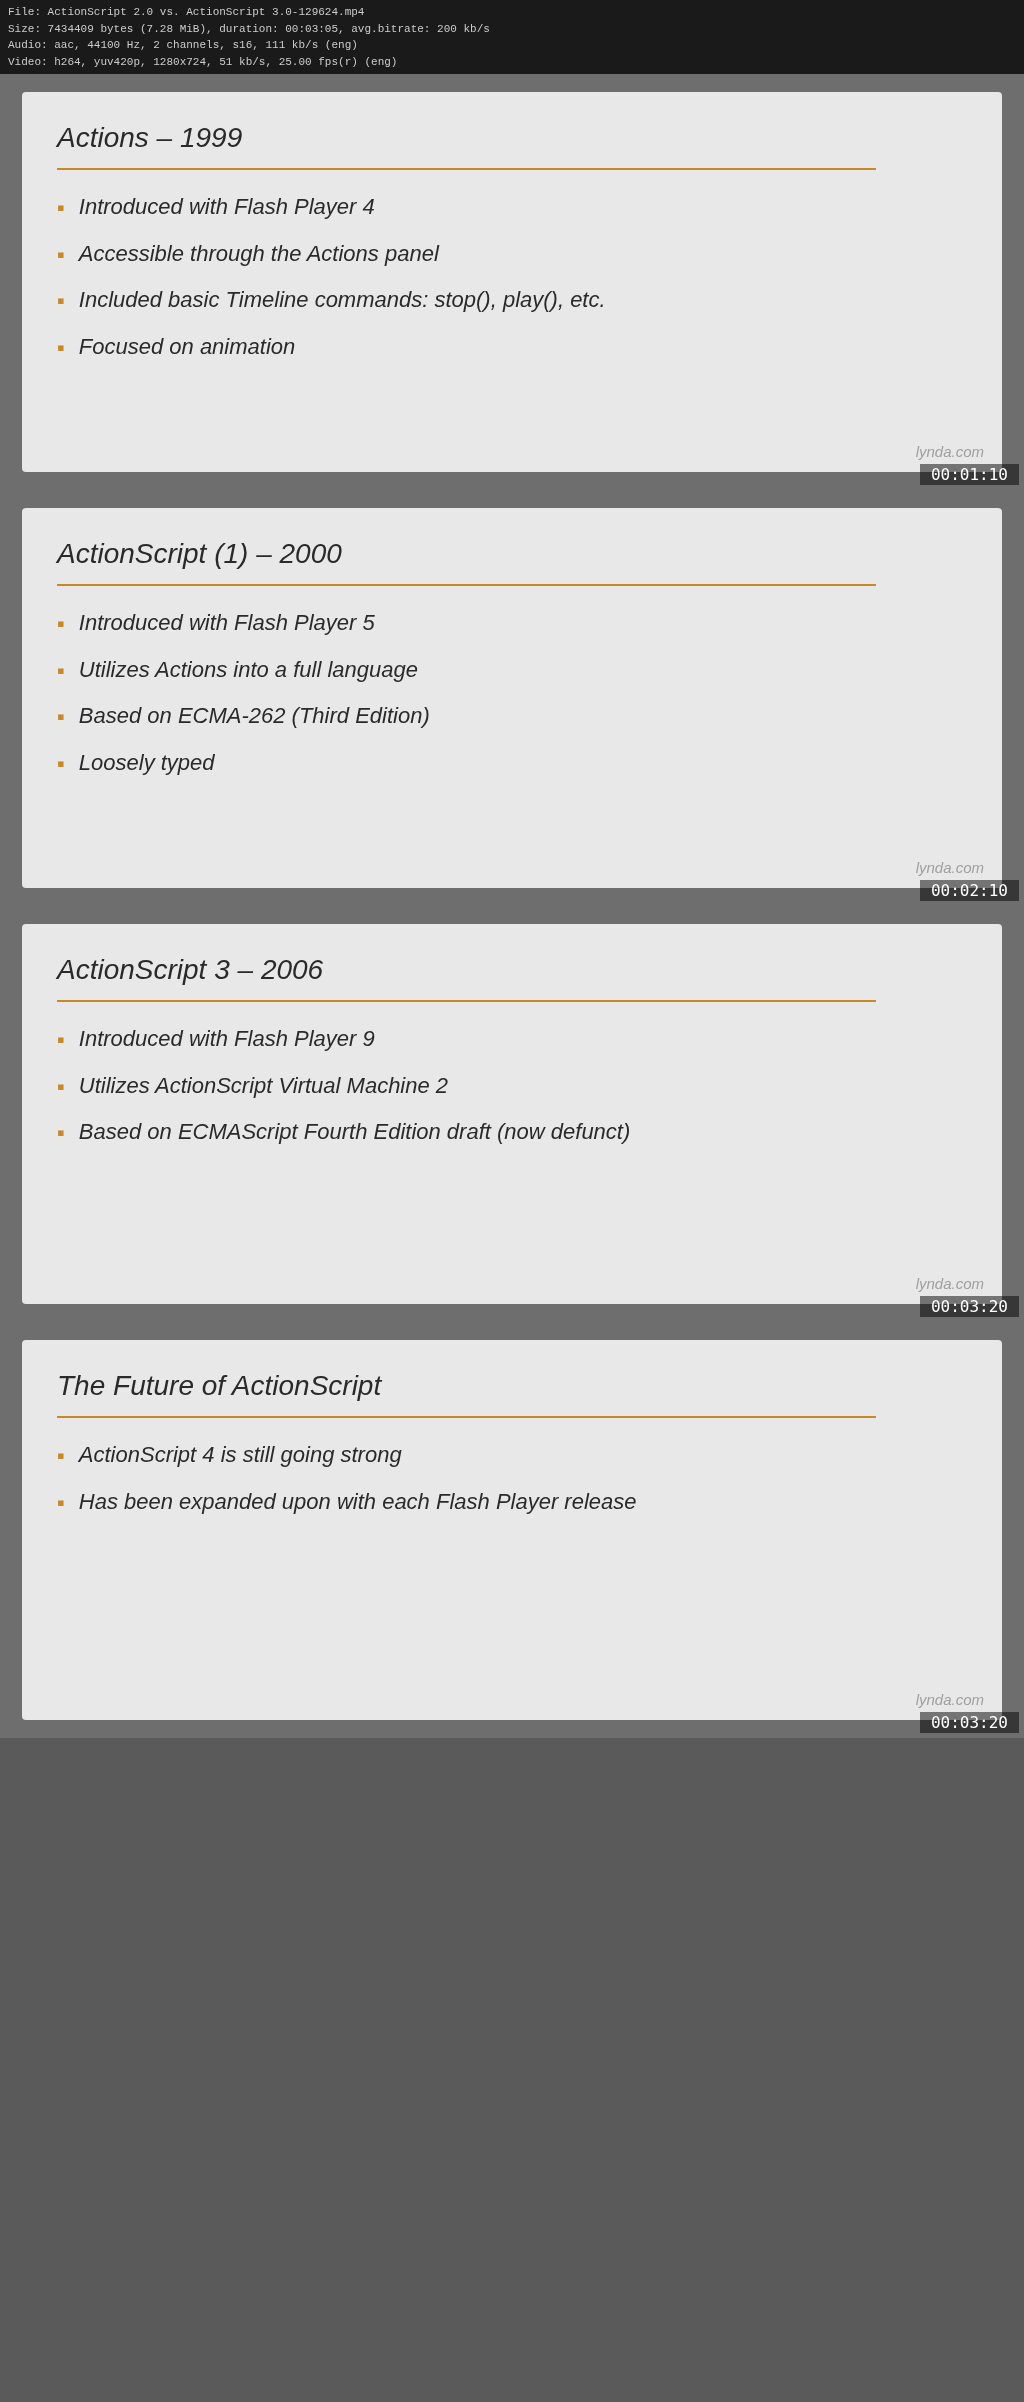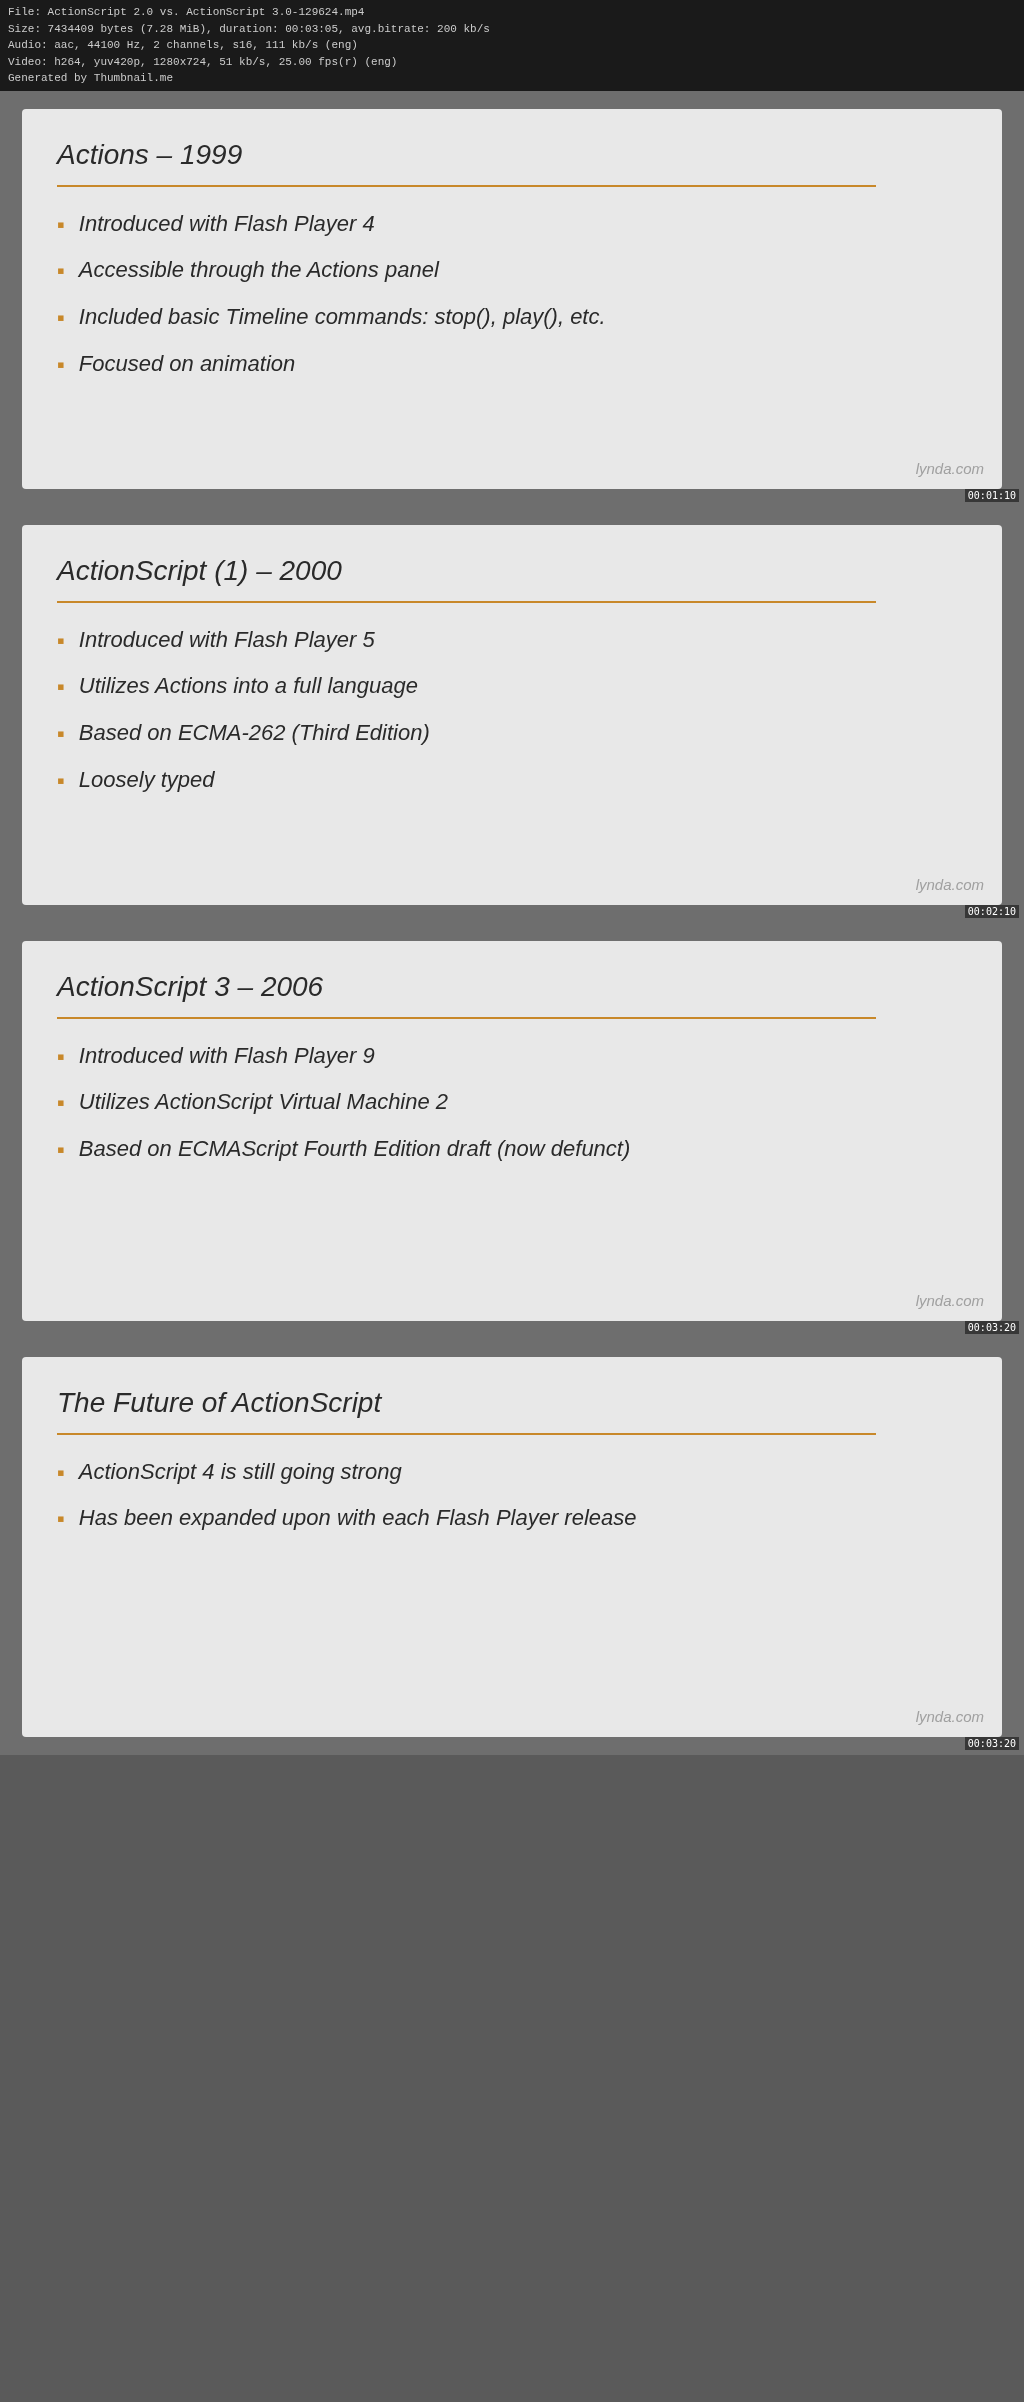--- a/index.html
+++ b/index.html
@@ -83,39 +83,38 @@
       font-size: 15px;
       font-style: italic;
       font-family: 'Segoe UI', Arial, sans-serif;
     }
 
     .timestamp {
       position: absolute;
       bottom: 5px;
       right: 5px;
       color: #ffffff;
-      font-size: 10px;
+      font-size: 16px;
       font-family: monospace;
       background: rgba(0,0,0,0.5);
-      padding: 1px 3px;
+      padding: 1px 11px;
     }
 
     .slide-section {
       position: relative;
     }
   </style>
 </head>
 <body>
 
 <div class="file-info">
   <span>File: ActionScript 2.0 vs. ActionScript 3.0-129624.mp4</span>
   <span>Size: 7434409 bytes (7.28 MiB), duration: 00:03:05, avg.bitrate: 200 kb/s</span>
   <span>Audio: aac, 44100 Hz, 2 channels, s16, 111 kb/s (eng)</span>
   <span>Video: h264, yuv420p, 1280x724, 51 kb/s, 25.00 fps(r) (eng)</span>
-  <span>Generated by Thumbnail.me</span>
 </div>
 
 <div id="slides-container">
 <div class="slide-section slide-wrapper">
       <div class="slide">
         <div class="slide-title">Actions – 1999</div>
         <hr class="slide-divider">
         <ul class="bullet-list">
           <li>Introduced with Flash Player 4</li>
           <li>Accessible through the Actions panel</li>

